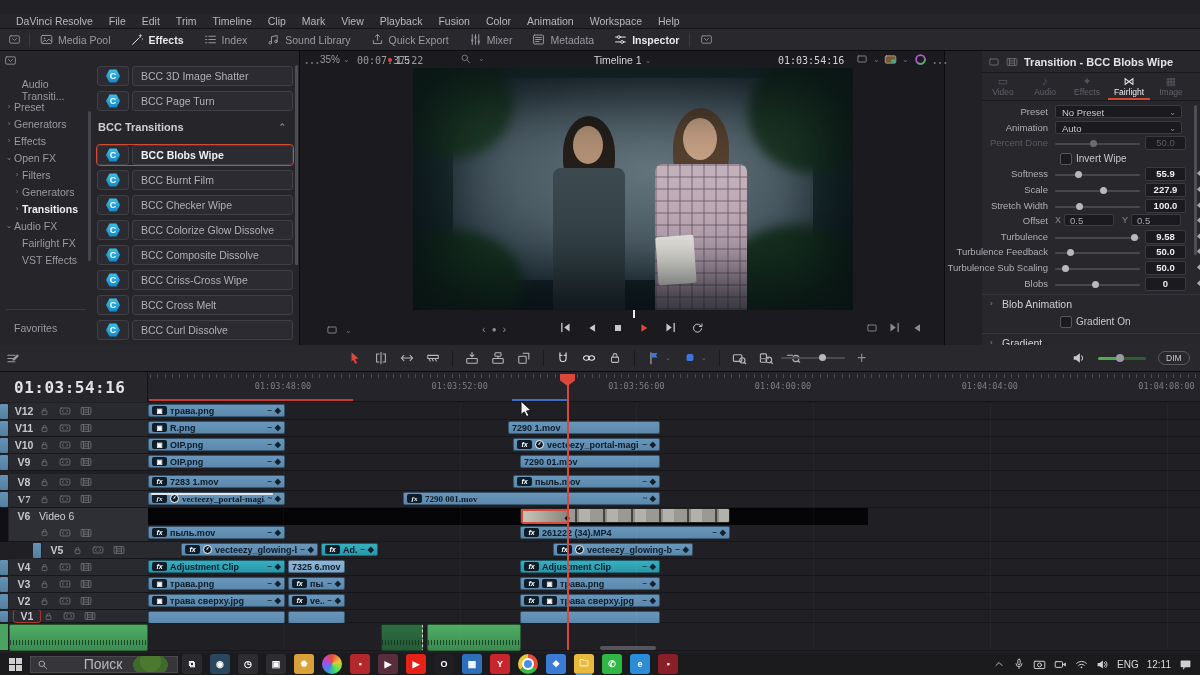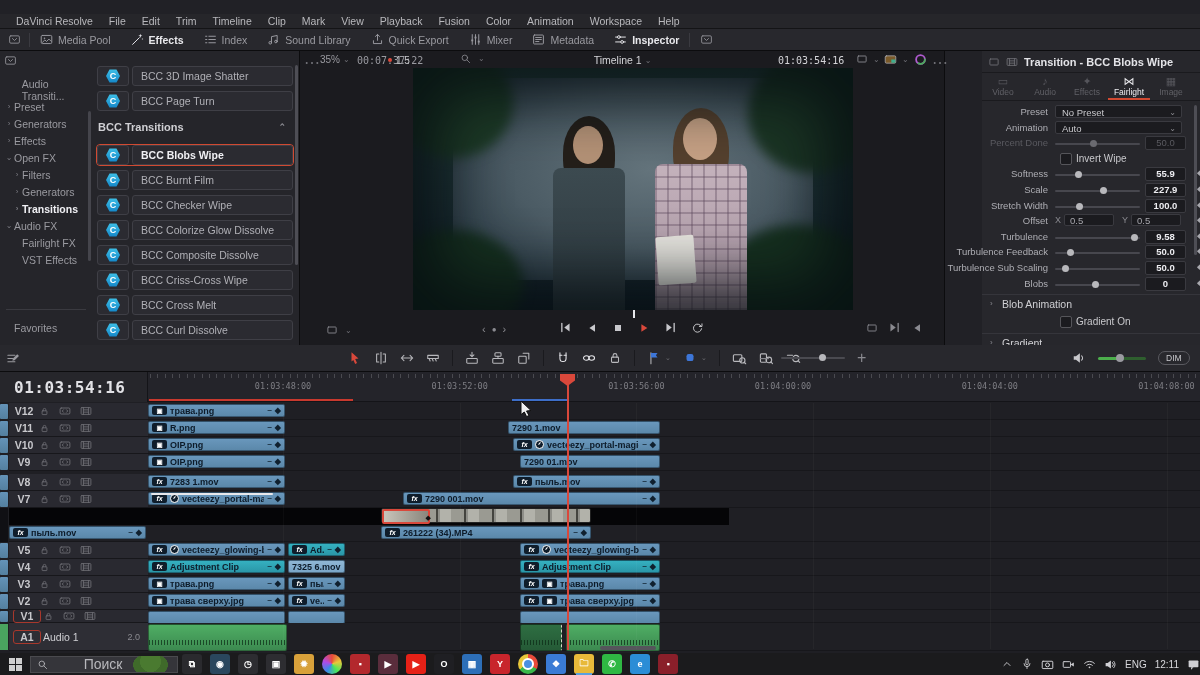--- a/index.html
+++ b/index.html
@@ -141,21 +141,21 @@
   
   #taskbar{left:0;top:653px;width:1200px;height:22px;background:#1b1b1d;display:flex;align-items:center;box-sizing:border-box;}
   #tb-start{width:30px;display:flex;justify-content:center;}
   .winlogo{display:grid;grid-template-columns:6px 6px;grid-template-rows:6px 6px;gap:1px;}
   .winlogo i{background:#cfcfcf;}
   #tb-search{width:148px;height:17px;background:#35353a;border:1px solid #4a4a4e;display:flex;align-items:center;gap:6px;padding:0 6px;box-sizing:border-box;}
   #tb-search span{font-size:14px;color:#b8b8bc;flex:1;}
   #tb-tree{width:18px;height:16px;background:radial-gradient(circle at 50% 35%,#4a7a30 0 45%,transparent 46%),radial-gradient(circle at 30% 55%,#3f6a2a 0 30%,transparent 31%),radial-gradient(circle at 70% 55%,#3f6a2a 0 30%,transparent 31%),linear-gradient(#6a4a2a,#6a4a2a) 50% 90%/3px 6px no-repeat;}
   .app{width:20px;height:20px;margin:0 4px;border-radius:3px;display:flex;align-items:center;justify-content:center;font-size:9px;font-weight:bold;color:#fff;position:relative;}
   .app.active:after{content:"";position:absolute;left:2px;bottom:-1px;width:16px;height:2px;background:#5aa0e0;}
-  #tray{margin-left:auto;display:flex;align-items:center;gap:8px;padding-right:0;color:#d0d0d4;}
+  #tray{margin-left:auto;display:flex;align-items:center;gap:8px;padding-right:8px;color:#d0d0d4;}
   #tray .tt{font-size:10px;color:#d8d8dc;}
 </style>
 </head>
 <body>
 
 <div id="root">
   <div class="abs" id="menubar">
       <div class="mi">DaVinci Resolve</div>
       <div class="mi">File</div>
       <div class="mi">Edit</div>
@@ -1151,21 +1151,21 @@
               <span class="cic">◆</span>
             </div>
             <div class="clip" style="left: 365px; width: 147px;">
               <span class="bdg">fx</span>
               <span class="cn">пыль.mov</span>
               <span class="cic">~</span>
               <span class="cic">◆</span>
             </div>
           </div>
         </div>
-        <div class="tl-row" style="height: 17px;">
+        <div class="tl-row" style="height: 17px; font-family: Liberation Serif, serif;">
           <div class="sliver b"></div>
           <div class="tr-head">
             <span class="tid">V7</span>
             <span class="thico">
               <svg width="11" height="11" viewBox="0 0 16 16" fill="none" stroke="currentColor" stroke-width="1.2" stroke-linecap="round" stroke-linejoin="round">
                 <rect x="4.5" y="7" width="7" height="5.5" rx="1"></rect>
                 <path d="M6 7 V5.5 a2 2 0 0 1 4 0 V7"></path>
               </svg>
             </span>
             <span class="thico">
@@ -1193,20 +1193,46 @@
             <div class="clip" style="left: 255px; width: 257px;">
               <span class="bdg">fx</span>
               <span class="cn">7290  001.mov</span>
               <span class="cic">~</span>
               <span class="cic">◆</span>
             </div>
           </div>
         </div>
         <div class="tl-row" style="height: 34px;">
           <div class="sliver" style="background: rgb(16, 16, 20);"></div>
+          <div class="tr-head" style="flex-direction: column; align-items: stretch; background: rgb(46, 46, 53);">
+            <div class="flex" style="height: 17px;">
+              <span class="tid">V6</span>
+              <span style="font-size: 10.5px; color: rgb(208, 208, 212);">Video 6</span>
+            </div>
+            <div class="flex" style="height: 17px; padding-left: 30px;">
+              <span class="thico">
+                <svg width="11" height="11" viewBox="0 0 16 16" fill="none" stroke="currentColor" stroke-width="1.2" stroke-linecap="round" stroke-linejoin="round">
+                  <rect x="4.5" y="7" width="7" height="5.5" rx="1"></rect>
+                  <path d="M6 7 V5.5 a2 2 0 0 1 4 0 V7"></path>
+                </svg>
+              </span>
+              <span class="thico">
+                <svg width="12" height="12" viewBox="0 0 16 16" fill="none" stroke="currentColor" stroke-width="1.2" stroke-linecap="round" stroke-linejoin="round">
+                  <rect x="1.5" y="4" width="13" height="8" rx="1.5"></rect>
+                  <path d="M6 6.3 L4.3 8 L6 9.7 M10 6.3 L11.7 8 L10 9.7"></path>
+                </svg>
+              </span>
+              <span class="thico">
+                <svg width="12" height="12" viewBox="0 0 16 16" fill="none" stroke="currentColor" stroke-width="1.2" stroke-linecap="round" stroke-linejoin="round">
+                  <rect x="1.5" y="3.5" width="13" height="9" rx="1"></rect>
+                  <path d="M4.5 3.5 v9 M11.5 3.5 v9 M4.5 6.5 h7 M4.5 9.5 h7"></path>
+                </svg>
+              </span>
+            </div>
+          </div>
           <div class="tr-lane">
             <div style="position: absolute; left: 0px; top: 0px; width: 720px; height: 17px; background: rgb(5, 5, 7);"></div>
             <div class="filmstrip" style="left: 372px; width: 210px;">
               <div class="fs-sel">
                 <span class="fs-dia">◆</span>
               </div>
             </div>
             <div style="position: absolute; left: 0px; top: 17px; width: 100%; height: 17px;">
               <div class="clip" style="left: 0px; width: 137px;">
                 <span class="bdg">fx</span>
@@ -1216,21 +1242,21 @@
               </div>
               <div class="clip" style="left: 372px; width: 210px;">
                 <span class="bdg">fx</span>
                 <span class="cn">261222 (34).MP4</span>
                 <span class="cic">~</span>
                 <span class="cic">◆</span>
               </div>
             </div>
           </div>
         </div>
-        <div class="tl-row" style="height: 17px;">
+        <div class="tl-row" style="height: 17px; margin-left: 33px;">
           <div class="sliver b"></div>
           <div class="tr-head">
             <span class="tid">V5</span>
             <span class="thico">
               <svg width="11" height="11" viewBox="0 0 16 16" fill="none" stroke="currentColor" stroke-width="1.2" stroke-linecap="round" stroke-linejoin="round">
                 <rect x="4.5" y="7" width="7" height="5.5" rx="1"></rect>
                 <path d="M6 7 V5.5 a2 2 0 0 1 4 0 V7"></path>
               </svg>
             </span>
             <span class="thico">
@@ -1430,25 +1456,20 @@
             <div class="clip" style="left: 140px; width: 57px;">
               <span class="cn"></span>
             </div>
             <div class="clip" style="left: 372px; width: 140px;">
               <span class="cn"></span>
             </div>
           </div>
         </div>
         <div class="tl-row" style="height: 28px;">
           <div class="sliver g"></div>
-          <div class="tr-head" style="background: rgb(46, 46, 53);">
-            <span class="tid dest">A1</span>
-            <span style="font-size: 10.5px; color: rgb(208, 208, 212); flex: 1 1 0%;">Audio 1</span>
-            <span style="font-size: 9px; color: rgb(138, 138, 144); margin-right: 8px;">2.0</span>
-          </div>
           <div class="tr-lane">
             <div style="position: absolute; top: 1px; height: 25px; border-radius: 2px; left: 0px; width: 137px; background: linear-gradient(rgb(79, 174, 100), rgb(60, 138, 80)); border: 1px solid rgba(0, 0, 0, 0.4);">
               <div style="position: absolute; left: 0px; right: 0px; top: 60%; height: 5px; background: repeating-linear-gradient(90deg, rgba(10, 40, 20, 0.7) 0px, rgba(10, 40, 20, 0.7) 1px, transparent 1px, transparent 3px);"></div>
             </div>
             <div style="position: absolute; top: 1px; height: 25px; border-radius: 2px; left: 372px; width: 40px; background: linear-gradient(rgb(46, 110, 66), rgb(37, 90, 54)); border-width: 1px 1.5px 1px 1px; border-style: solid dashed solid solid; border-color: rgba(0, 0, 0, 0.4) rgb(216, 216, 200) rgba(0, 0, 0, 0.4) rgba(0, 0, 0, 0.4); border-image: initial;">
               <div style="position: absolute; left: 0px; right: 0px; top: 60%; height: 5px; background: repeating-linear-gradient(90deg, rgba(10, 40, 20, 0.7) 0px, rgba(10, 40, 20, 0.7) 1px, transparent 1px, transparent 3px);"></div>
             </div>
             <div style="position: absolute; top: 1px; height: 25px; border-radius: 2px; left: 418px; width: 92px; background: linear-gradient(rgb(79, 174, 100), rgb(60, 138, 80)); border: 1px solid rgba(0, 0, 0, 0.4);">
               <div style="position: absolute; left: 0px; right: 0px; top: 60%; height: 5px; background: repeating-linear-gradient(90deg, rgba(10, 40, 20, 0.7) 0px, rgba(10, 40, 20, 0.7) 1px, transparent 1px, transparent 3px);"></div>
             </div>

